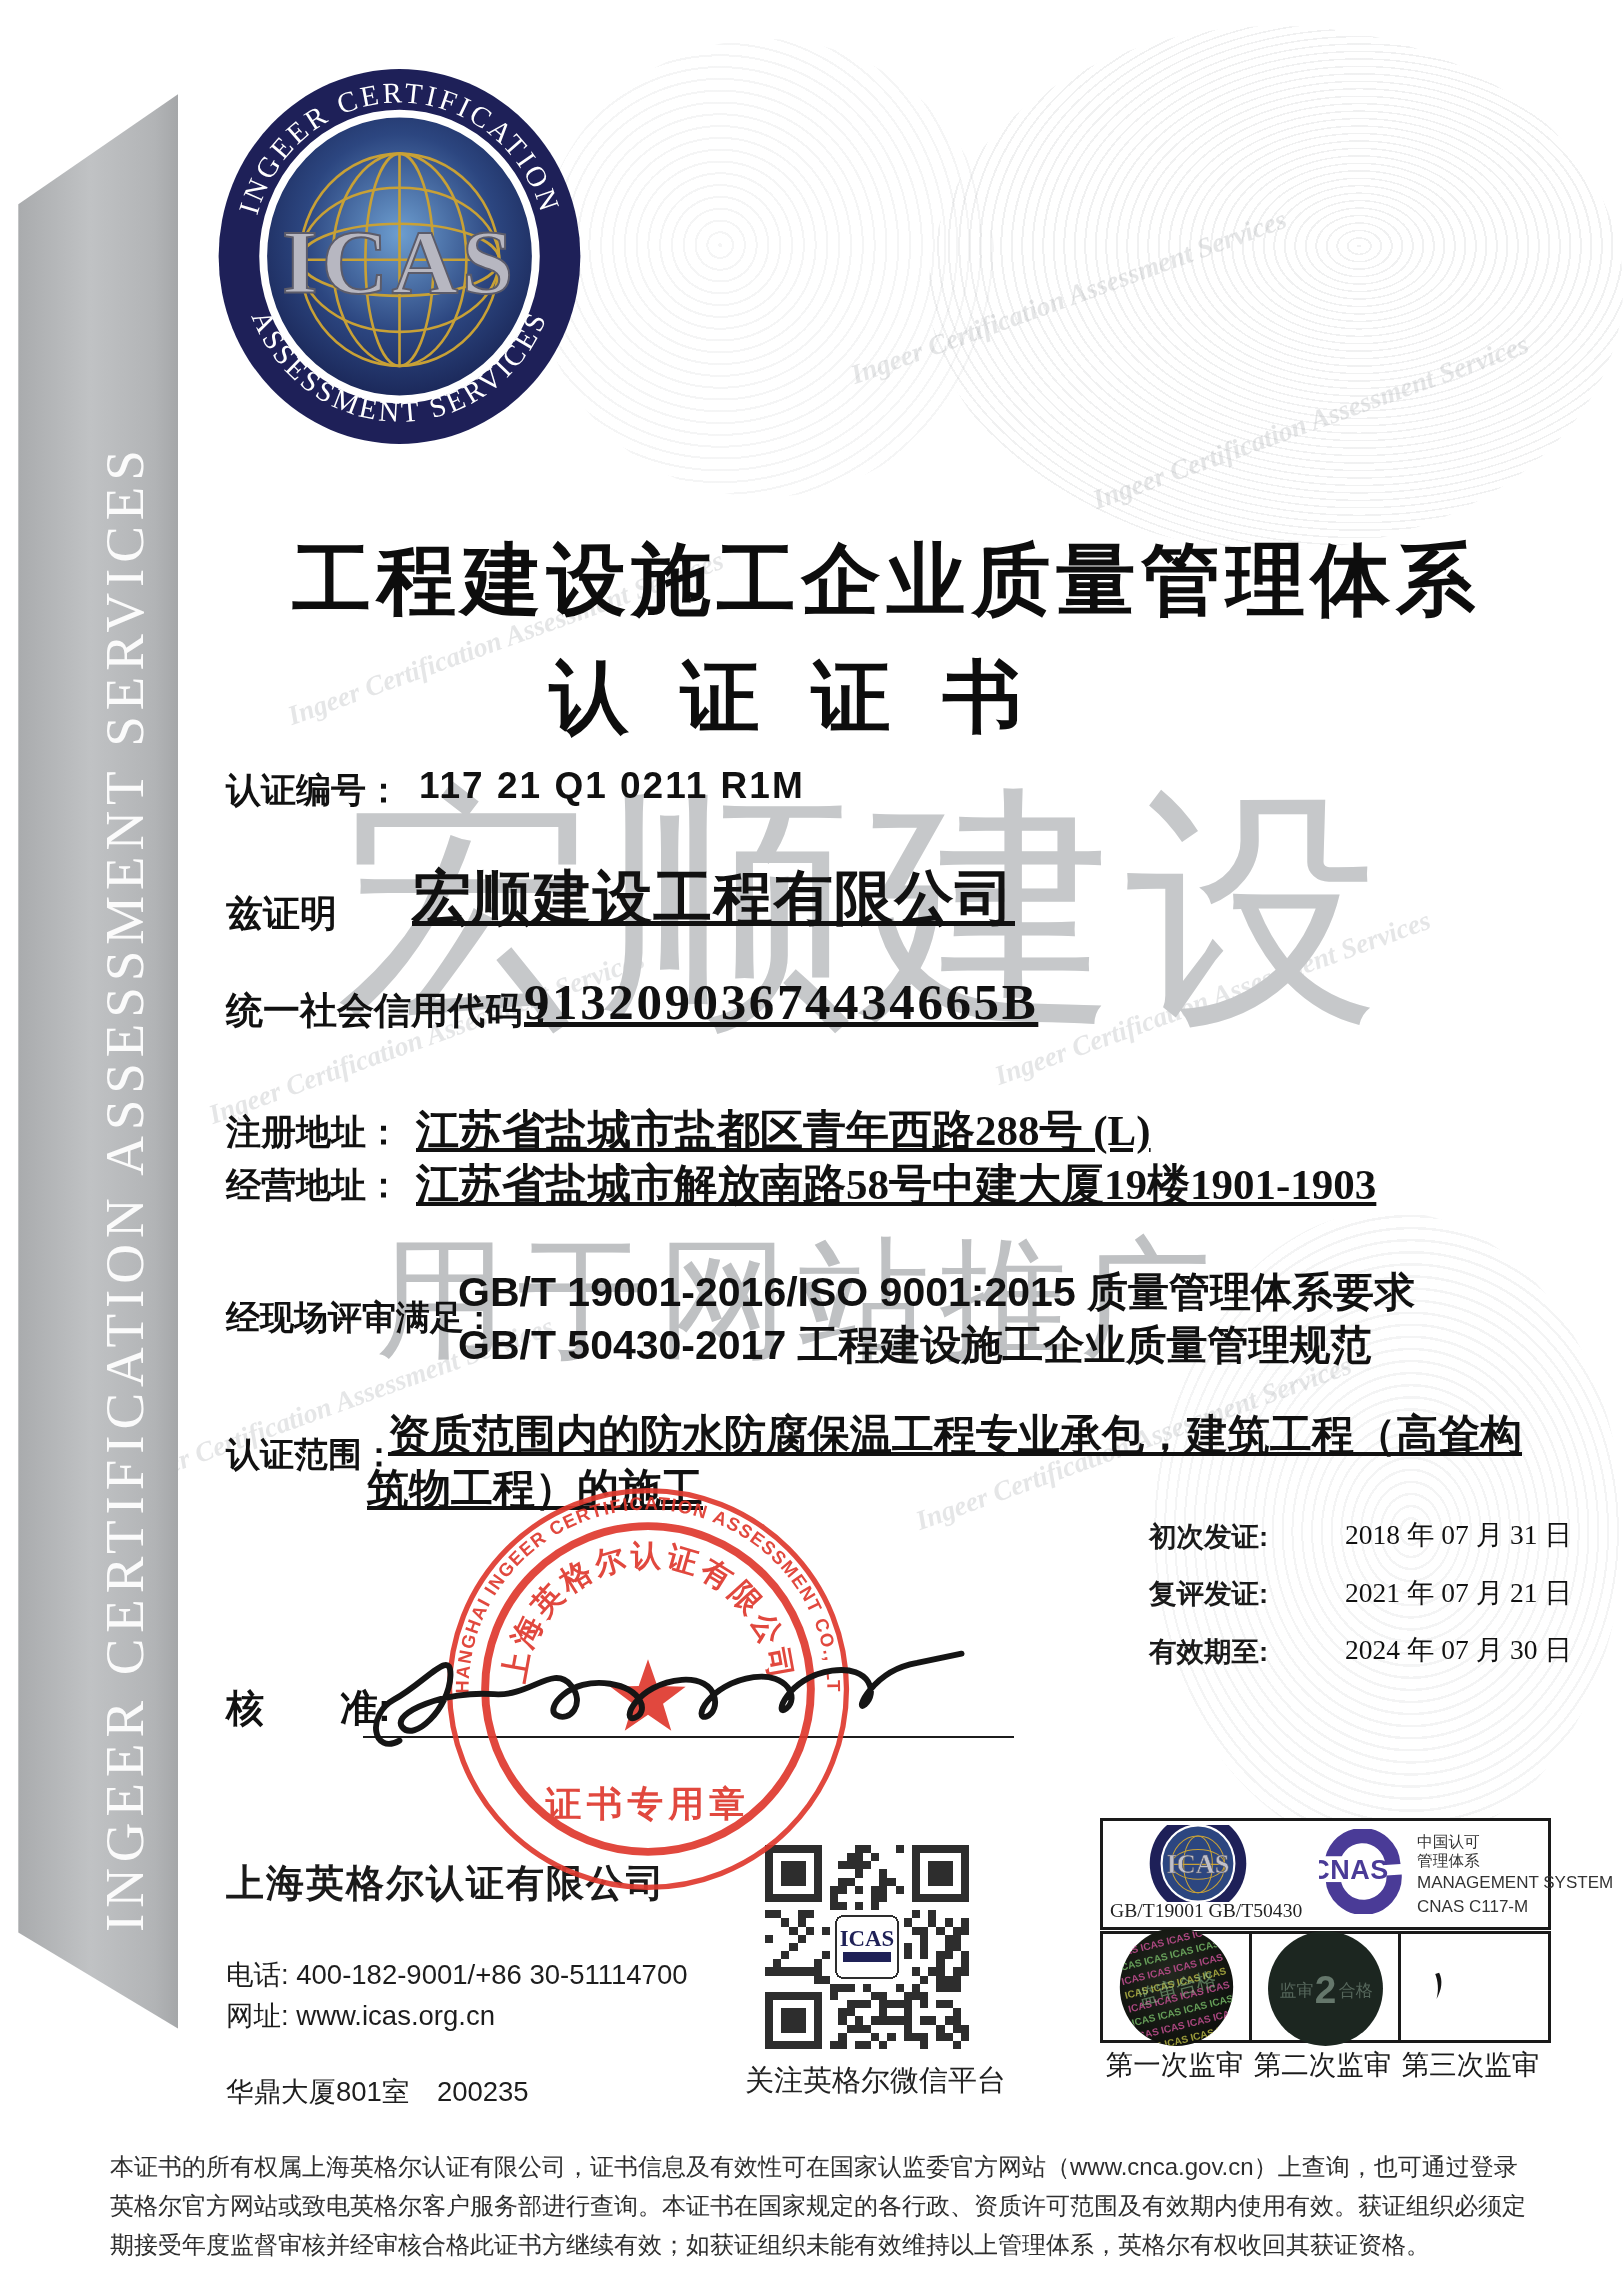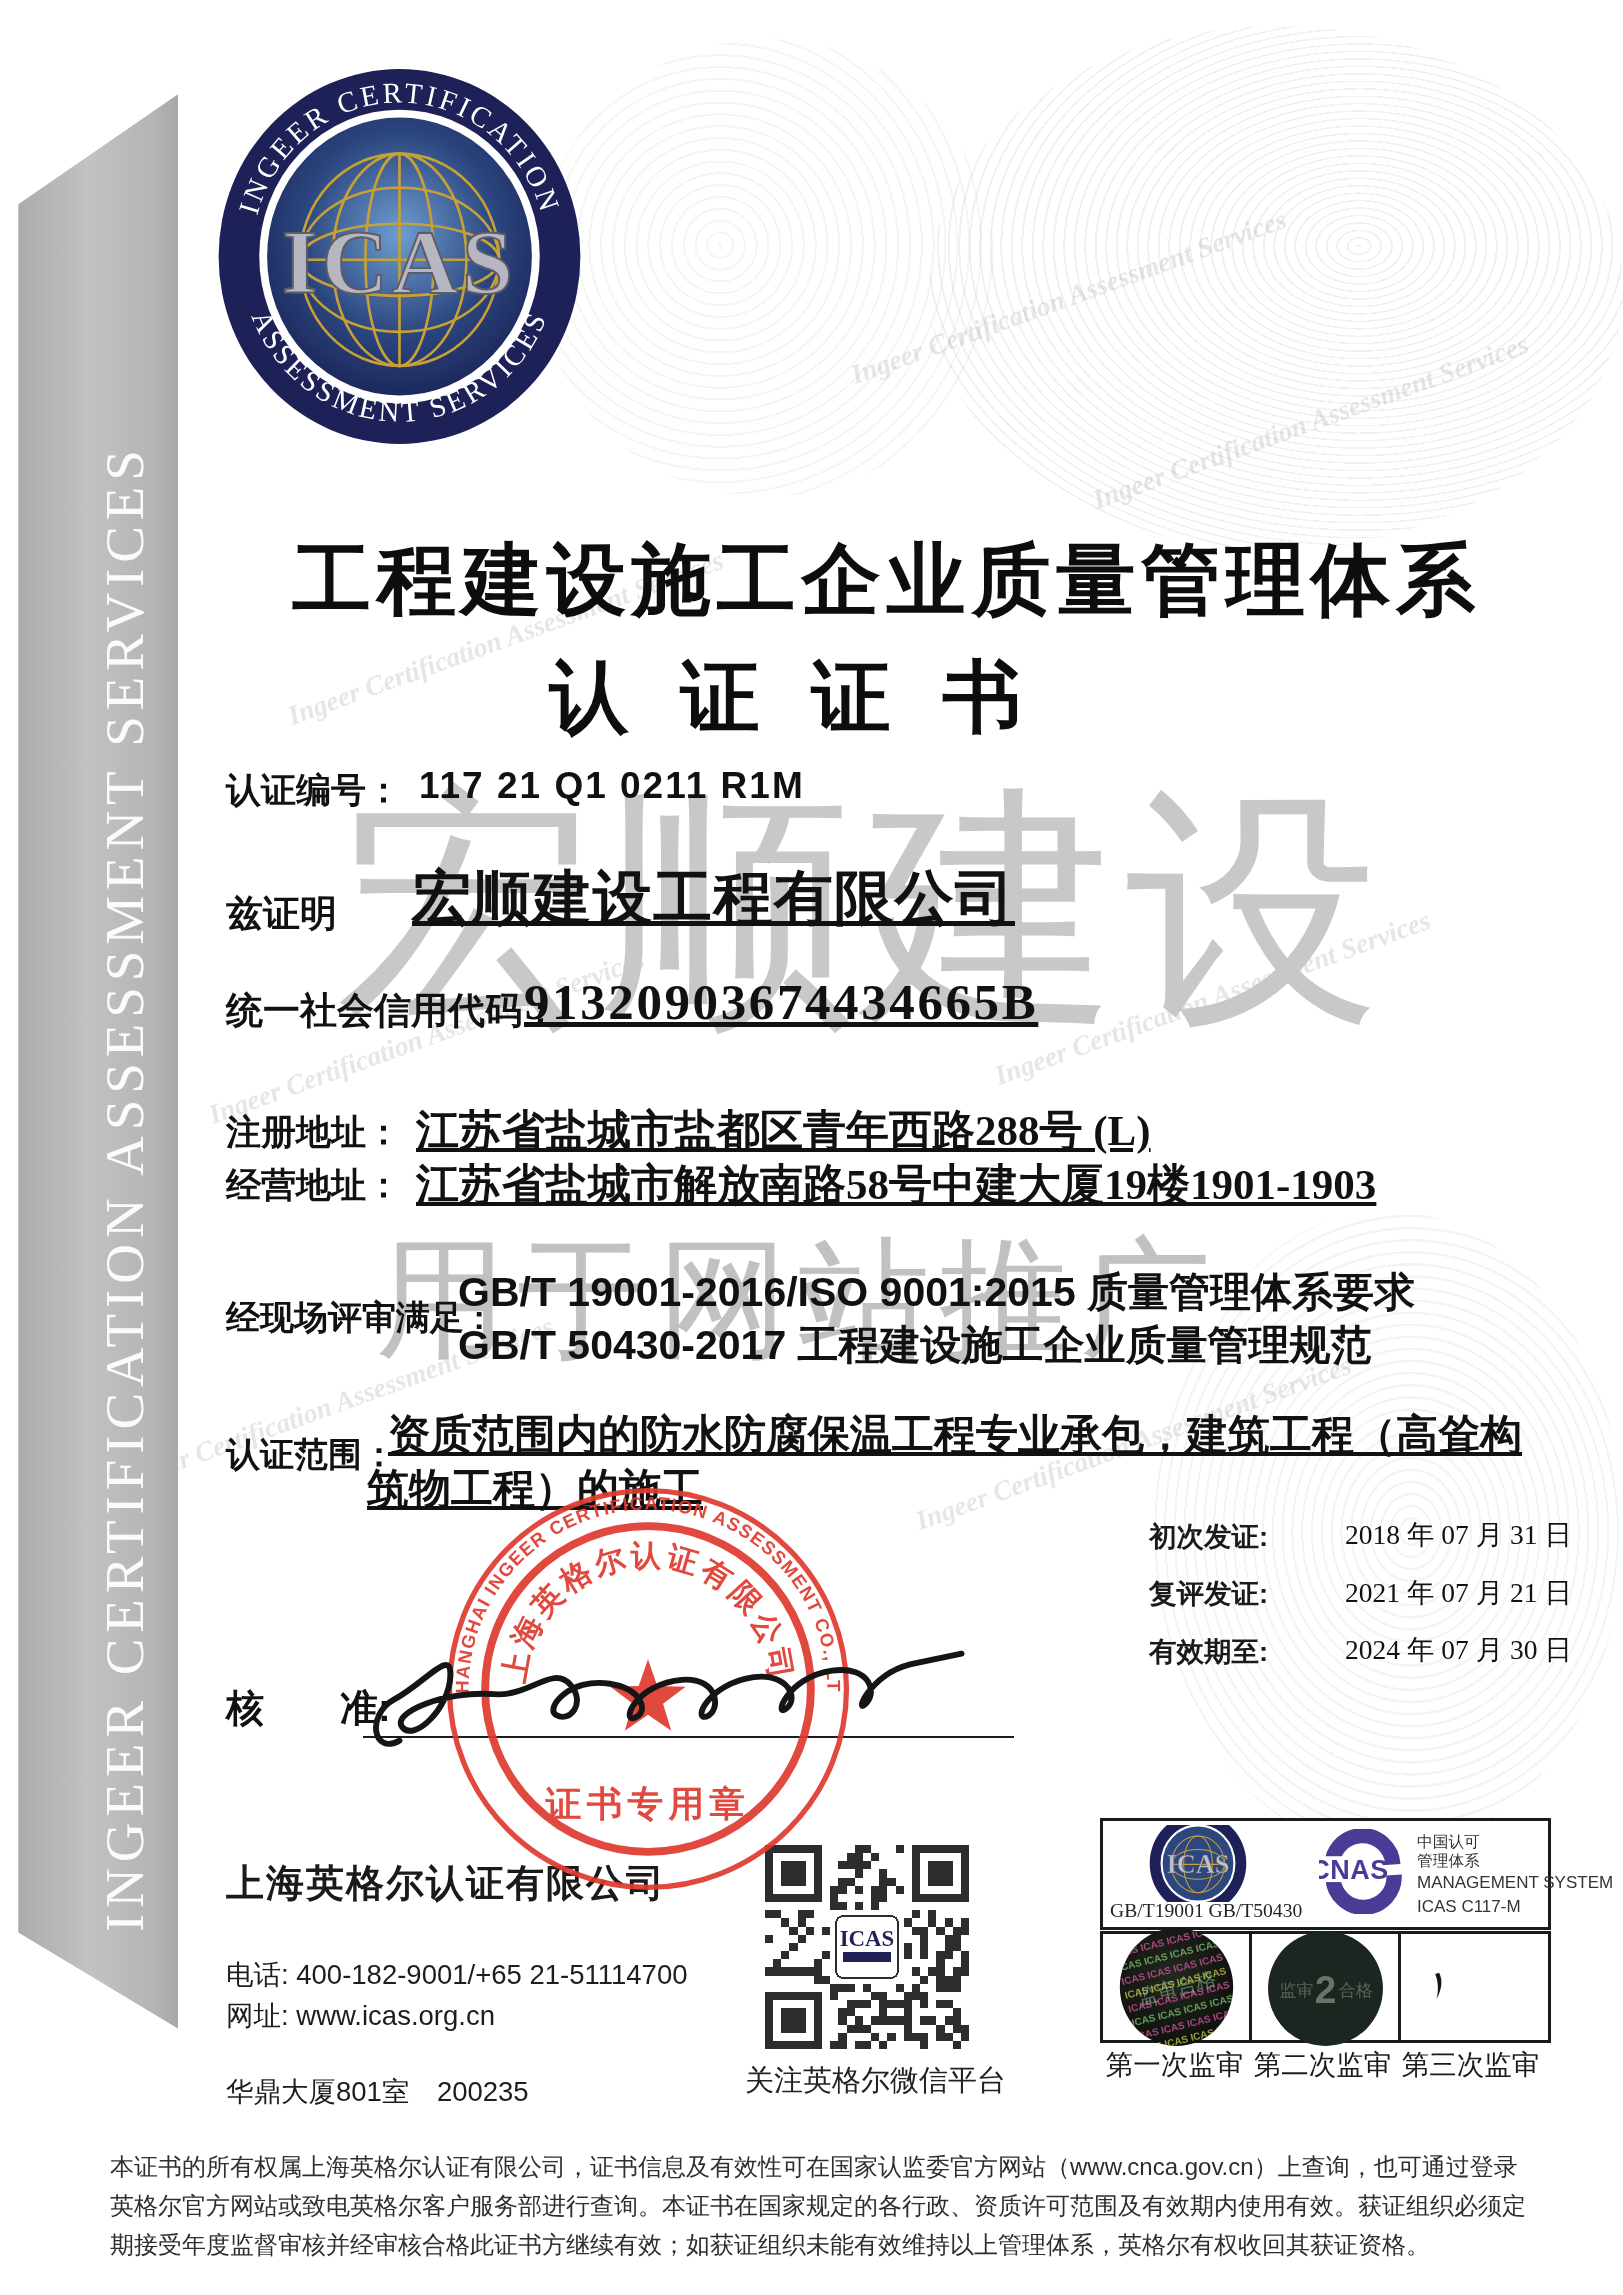--- a/index.html
+++ b/index.html
@@ -187,21 +187,21 @@
 
   <svg class="abs signature" viewBox="0 0 1000 280">
     <path d="M 70,235 C 30,258 18,196 62,172 C 110,146 150,92 148,136 C 146,186 92,238 74,214 C 58,192 140,158 215,164
              C 270,168 305,118 332,150 C 356,178 330,208 310,196 C 292,186 330,138 392,148
              C 442,156 452,192 430,200 C 408,208 432,148 502,142 C 560,138 562,190 540,198
              C 518,206 542,148 612,138 C 664,131 682,170 662,186 C 642,202 662,138 732,128
              C 792,120 802,164 782,180 C 766,194 792,128 862,116 L 930,102" fill="none" stroke="#151515" stroke-width="9" stroke-linecap="round"></path>
   </svg>
 
   <div class="abs issuer-name">上海英格尔认证有限公司</div>
-  <div class="abs info" style="left:226px;top:1957px;">电话: 400-182-9001/+65 21-51114700</div>
+  <div class="abs info" style="left:226px;top:1957px;">电话: 400-182-9001/+86 30-51114700</div>
   <div class="abs info" style="left:226px;top:1998px;">网址: www.icas.org.cn</div>
   <div class="abs info" style="left:226px;top:2074px;">华鼎大厦801室　200235</div>
 
   <svg class="abs qr" viewBox="0 0 25 25" shape-rendering="crispEdges">
     <rect x="0" y="0" width="25" height="25" fill="#ffffff"></rect>
     <g id="qr-modules" fill="#2d2d2d">
         <rect x="0" y="0" width="7" height="1"></rect>
         <rect x="0" y="6" width="7" height="1"></rect>
         <rect x="0" y="1" width="1" height="5"></rect>
         <rect x="6" y="1" width="1" height="5"></rect>
@@ -393,21 +393,21 @@
     <div class="gbt">GB/T19001 GB/T50430</div>
     <svg style="position:absolute;left:216px;top:7.9px;" width="88" height="85" viewBox="0 0 150 140">
       <path d="M 22,64 A 52,52 0 0 1 126,58" fill="none" stroke="#4a3b97" stroke-width="26"></path>
       <path d="M 128,76 A 52,52 0 0 1 24,82" fill="none" stroke="#4a3b97" stroke-width="26"></path>
       <rect x="0" y="44" width="104" height="44" fill="#ffffff"></rect>
       <text x="52" y="82" text-anchor="middle" font-size="46" font-weight="bold" fill="#4a3b97" letter-spacing="1">CNAS</text>
     </svg>
     <div class="cnas-txt" style="left:314px;top:10.5px;font-size:15.7px;">中国认可</div>
     <div class="cnas-txt" style="left:314px;top:30px;font-size:15.7px;">管理体系</div>
     <div class="cnas-txt" style="left:314px;top:52px;font-size:17px;">MANAGEMENT SYSTEM</div>
-    <div class="cnas-txt" style="left:314px;top:76px;font-size:17px;">ICAS C117-M</div>
+    <div class="cnas-txt" style="left:314px;top:76px;font-size:17px;">CNAS C117-M</div>
   </div>
 
   <div class="abs box2">
     <div class="vline" style="left:146px;"></div>
     <div class="vline" style="left:295px;"></div>
     <svg style="position:absolute;left:7.9px;top:-9.2px;" width="131" height="124" viewBox="0 0 200 210">
       <defs>
         <radialGradient id="holo" cx="45%" cy="40%" r="70%">
           <stop offset="0%" stop-color="#23281f"></stop>
             <stop offset="100%" stop-color="#0b0d0a"></stop>

